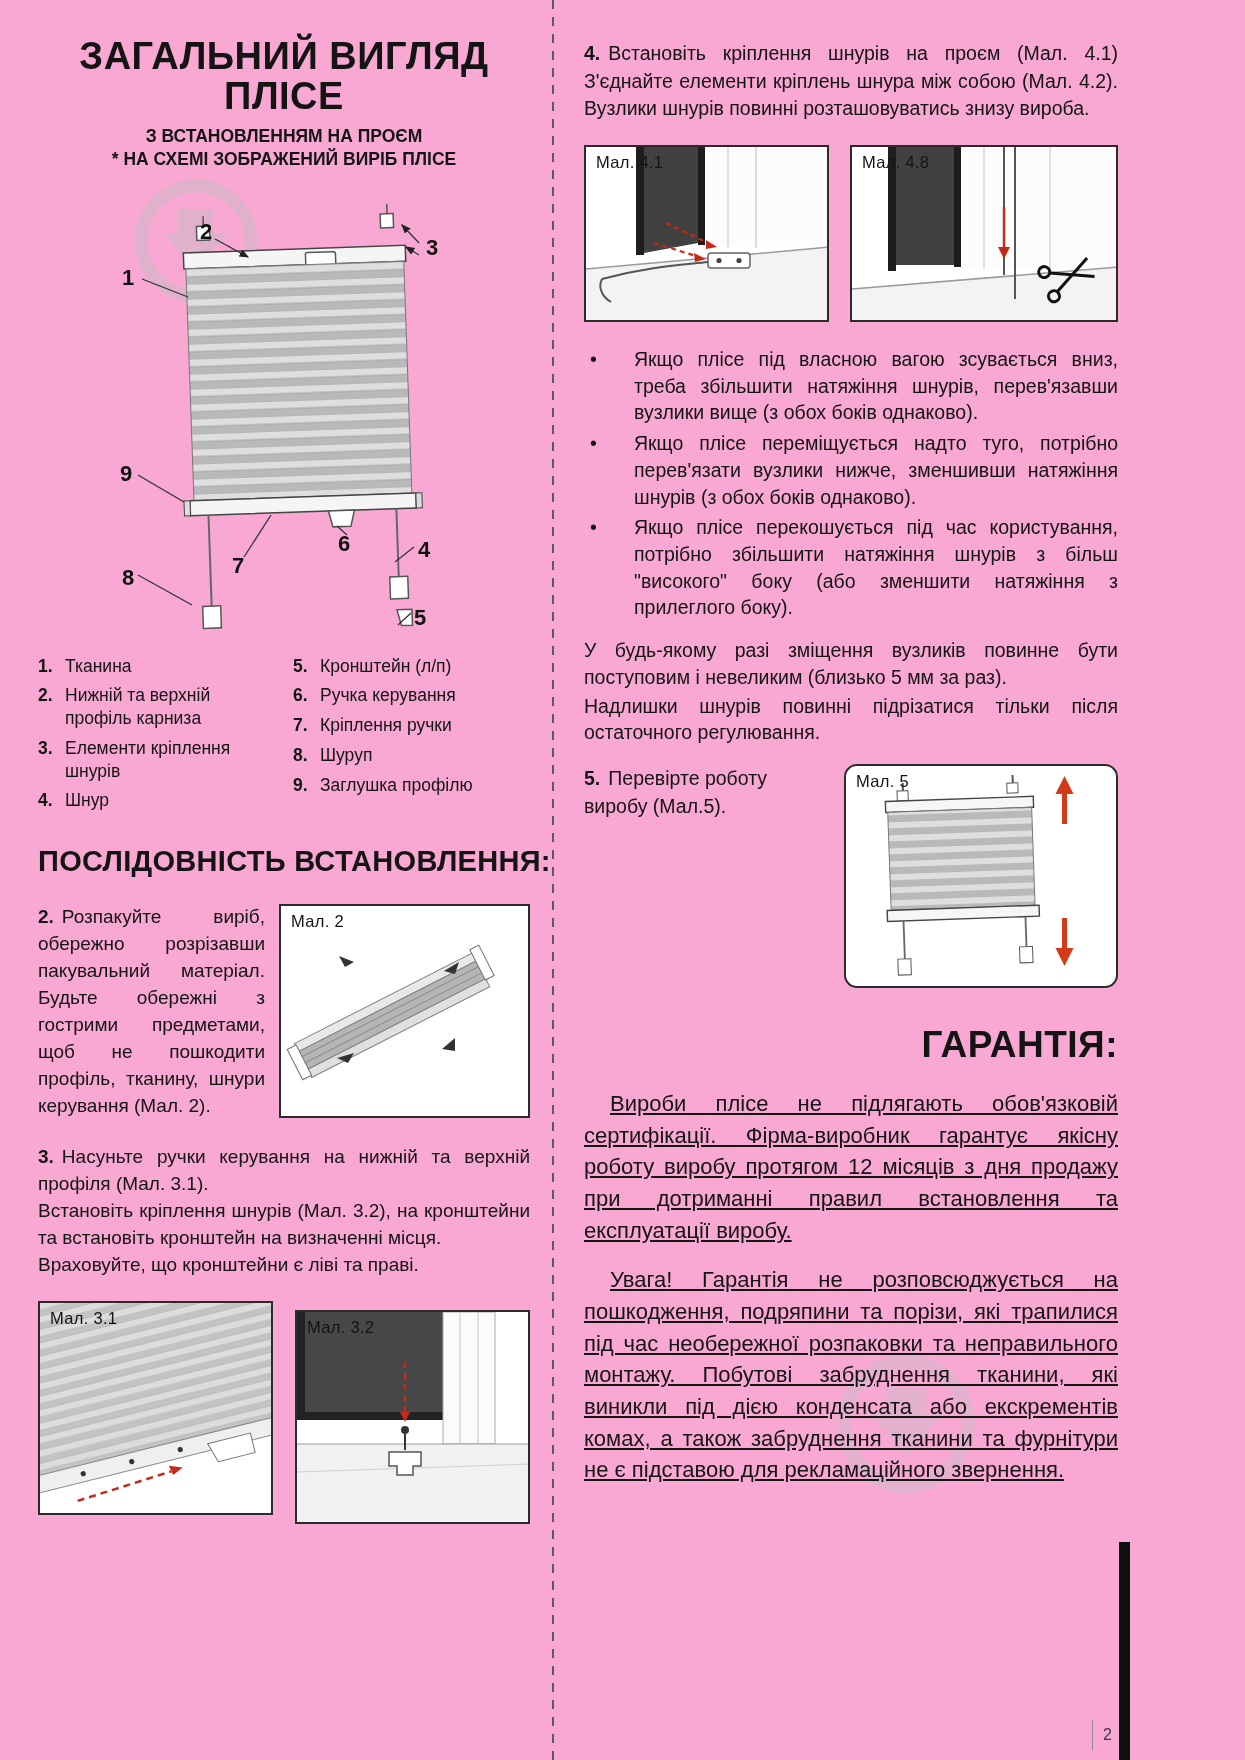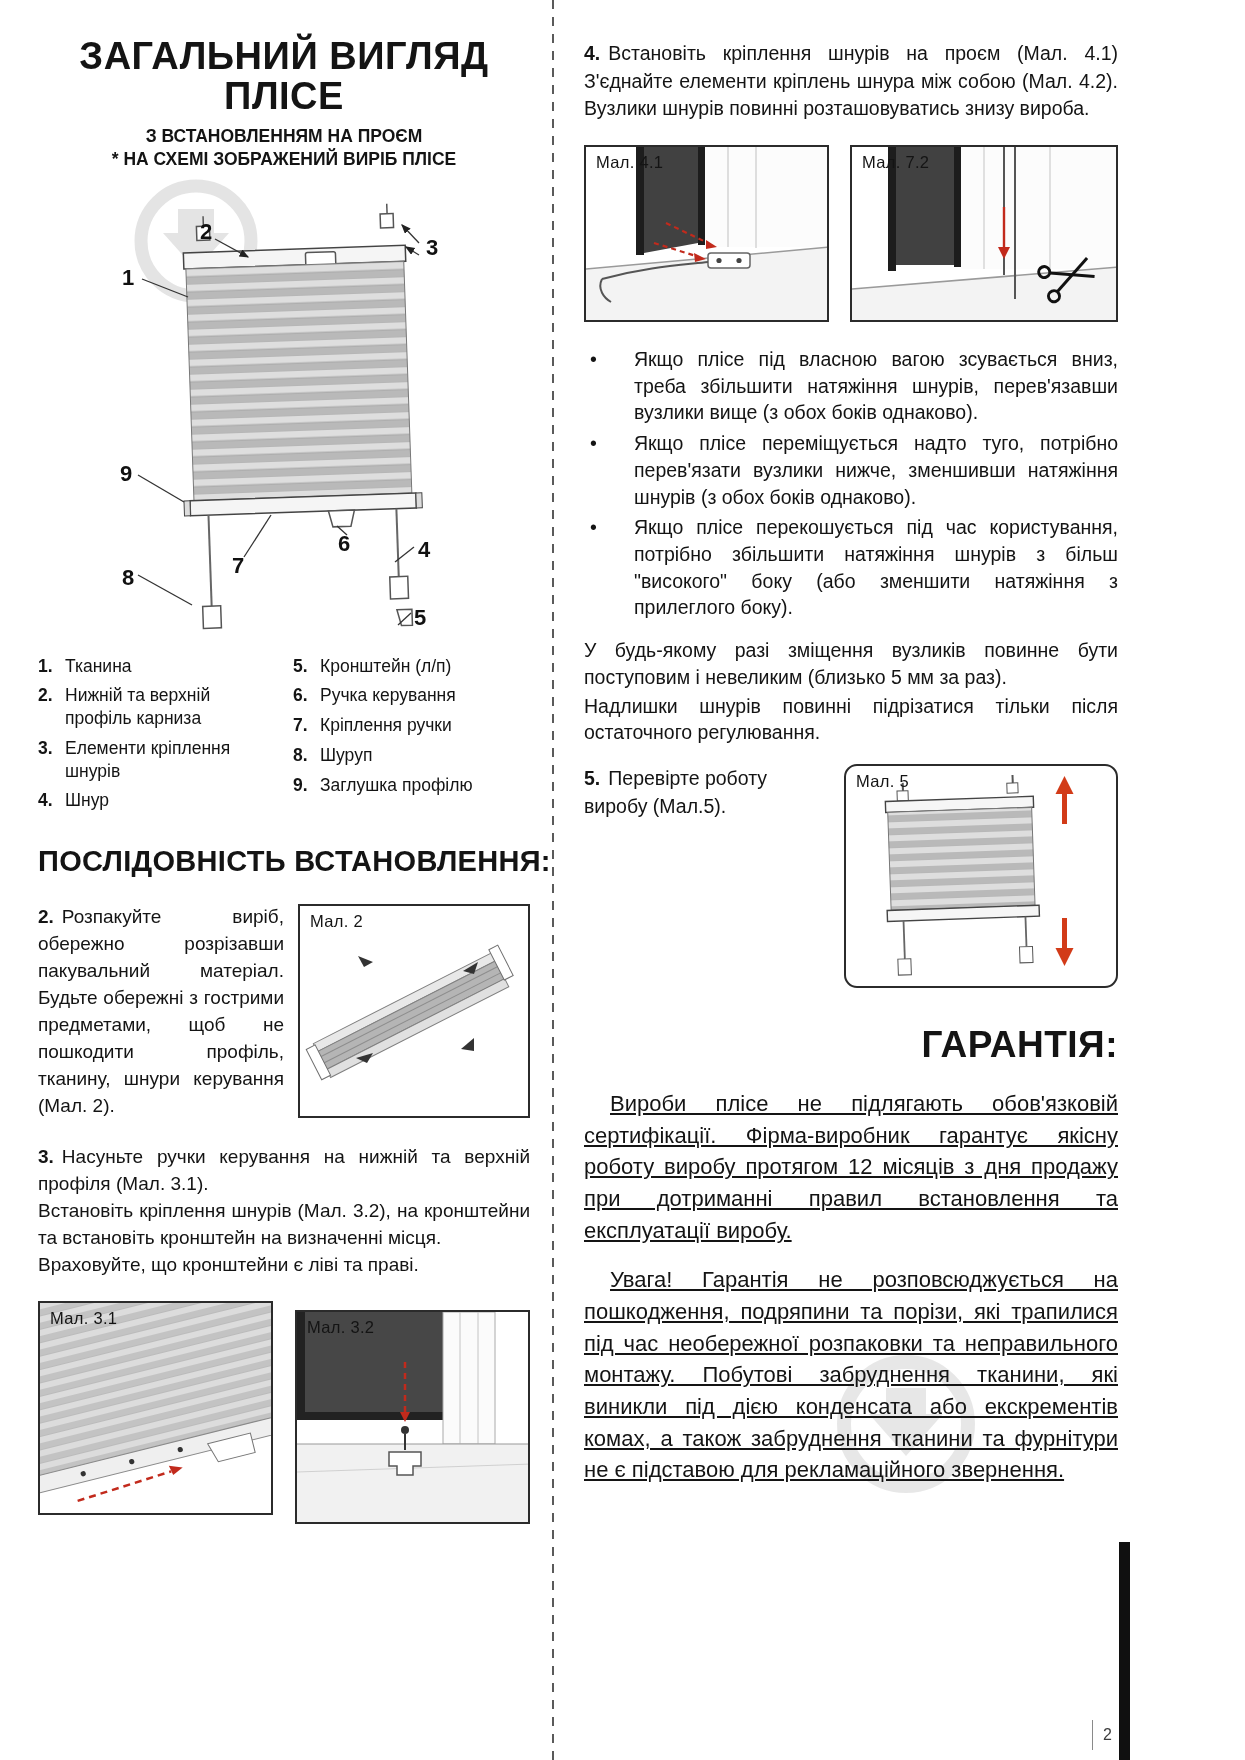--- a/index.html
+++ b/index.html
@@ -1,18 +1,18 @@
 <!DOCTYPE html>
 <html><head>
 <meta charset="utf-8">
 <style>
   * { margin:0; padding:0; box-sizing:border-box; }
   html,body { background:#e8e8e8; }
   body { font-family:"Liberation Sans", sans-serif; color:#141414; }
-  .page { position:relative; width:1245px; height:1760px; background:#ffffff; overflow:hidden; margin:0 auto; }
+  .page { position:relative; width:1245px; height:1760px; background:#f9a8d4; overflow:hidden; margin:0 auto; }
 
   .divider { position:absolute; left:552px; top:0; width:2px; height:1760px;
              background-image:repeating-linear-gradient(#5a5a5a 0 9px, transparent 9px 17px); }
 
   .col-left  { position:absolute; left:38px;  top:36px; width:492px; }
   .col-right { position:absolute; left:584px; top:40px; width:534px; }
 
   .big-title { text-align:center; font-weight:900; font-size:38px; line-height:1.06; letter-spacing:.5px; }
   .subtitle  { text-align:center; font-weight:800; font-size:17.5px; line-height:1.32; margin-top:8px; }
 
@@ -27,21 +27,21 @@
 
   .seq-heading { margin-top:26px; font-size:29px; font-weight:900; text-align:center; letter-spacing:.3px; white-space:nowrap; }
 
   .step2-row { display:flex; margin-top:26px; gap:14px; }
   .step2-text { width:246px; font-size:19px; line-height:1.42; text-align:justify; }
   .num { font-weight:800; margin-right:8px; }
 
   .fig-box { border:2px solid #2b2b2b; position:relative; background:#fff; overflow:hidden; flex:none; }
   .fig-label { position:absolute; top:6px; left:10px; font-size:16.5px; letter-spacing:.3px; z-index:3; }
   .fig-box svg { position:absolute; left:0; top:0; }
-  .fig2  { width:232px; height:214px; }
+  .fig2  { width:251px; height:214px; }
   .fig31 { width:235px; height:214px; }
   .fig32 { width:235px; height:214px;margin-top:9px; }
   .fig41 { width:245px; height:177px; }
   .fig42 { width:268px; height:177px; }
   .fig5  { width:274px; height:224px; margin-left:auto;border-radius:13px; }
 
   .step3 { margin-top:24px; font-size:19px; line-height:1.42; }
   .step3 p { text-align:justify; }
   .figrow3 { display:flex; gap:22px; margin-top:22px; }
 
@@ -294,21 +294,21 @@
           <circle cx="153" cy="113.5" r="2.6" fill="#444"></circle>
           <path d="M16 132 C 60 120 96 118 122 115" stroke="#555" stroke-width="2" fill="none"></path>
           <path d="M16 132 c -5 10 2 19 9 23" stroke="#555" stroke-width="2" fill="none"></path>
           <line x1="68" y1="96" x2="110" y2="109" stroke="#c22a1c" stroke-width="2.2" stroke-dasharray="5 4"></line>
           <path d="M120 112 l-12 -6 1 9 z" fill="#c22a1c"></path>
           <line x1="80" y1="76" x2="122" y2="96" stroke="#c22a1c" stroke-width="2.2" stroke-dasharray="5 4"></line>
           <path d="M131 100 l-11 -7 0 9 z" fill="#c22a1c"></path>
         </svg>
       </div>
       <div class="fig-box fig42">
-        <div class="fig-label">Мал. 7.2</div>
+        <div class="fig-label">Мал. 4.8</div>
         <svg width="268" height="177" viewBox="0 0 268 177">
           <rect width="268" height="177" fill="#fff"></rect>
           <rect x="44" y="0" width="58" height="118" fill="#414141"></rect>
           <rect x="36" y="0" width="8" height="124" fill="#1d1d1d"></rect>
           <rect x="102" y="0" width="7" height="120" fill="#1d1d1d"></rect>
           <rect x="109" y="0" width="159" height="122" fill="#fcfcfc"></rect>
           <line x1="132" y1="0" x2="132" y2="122" stroke="#c4c4c4"></line>
           <line x1="198" y1="0" x2="198" y2="123" stroke="#c4c4c4"></line>
           <polygon points="0,142 268,120 268,177 0,177" fill="#f3f3f3"></polygon>
           <line x1="0" y1="142" x2="268" y2="120" stroke="#9a9a9a" stroke-width="1.5"></line>

